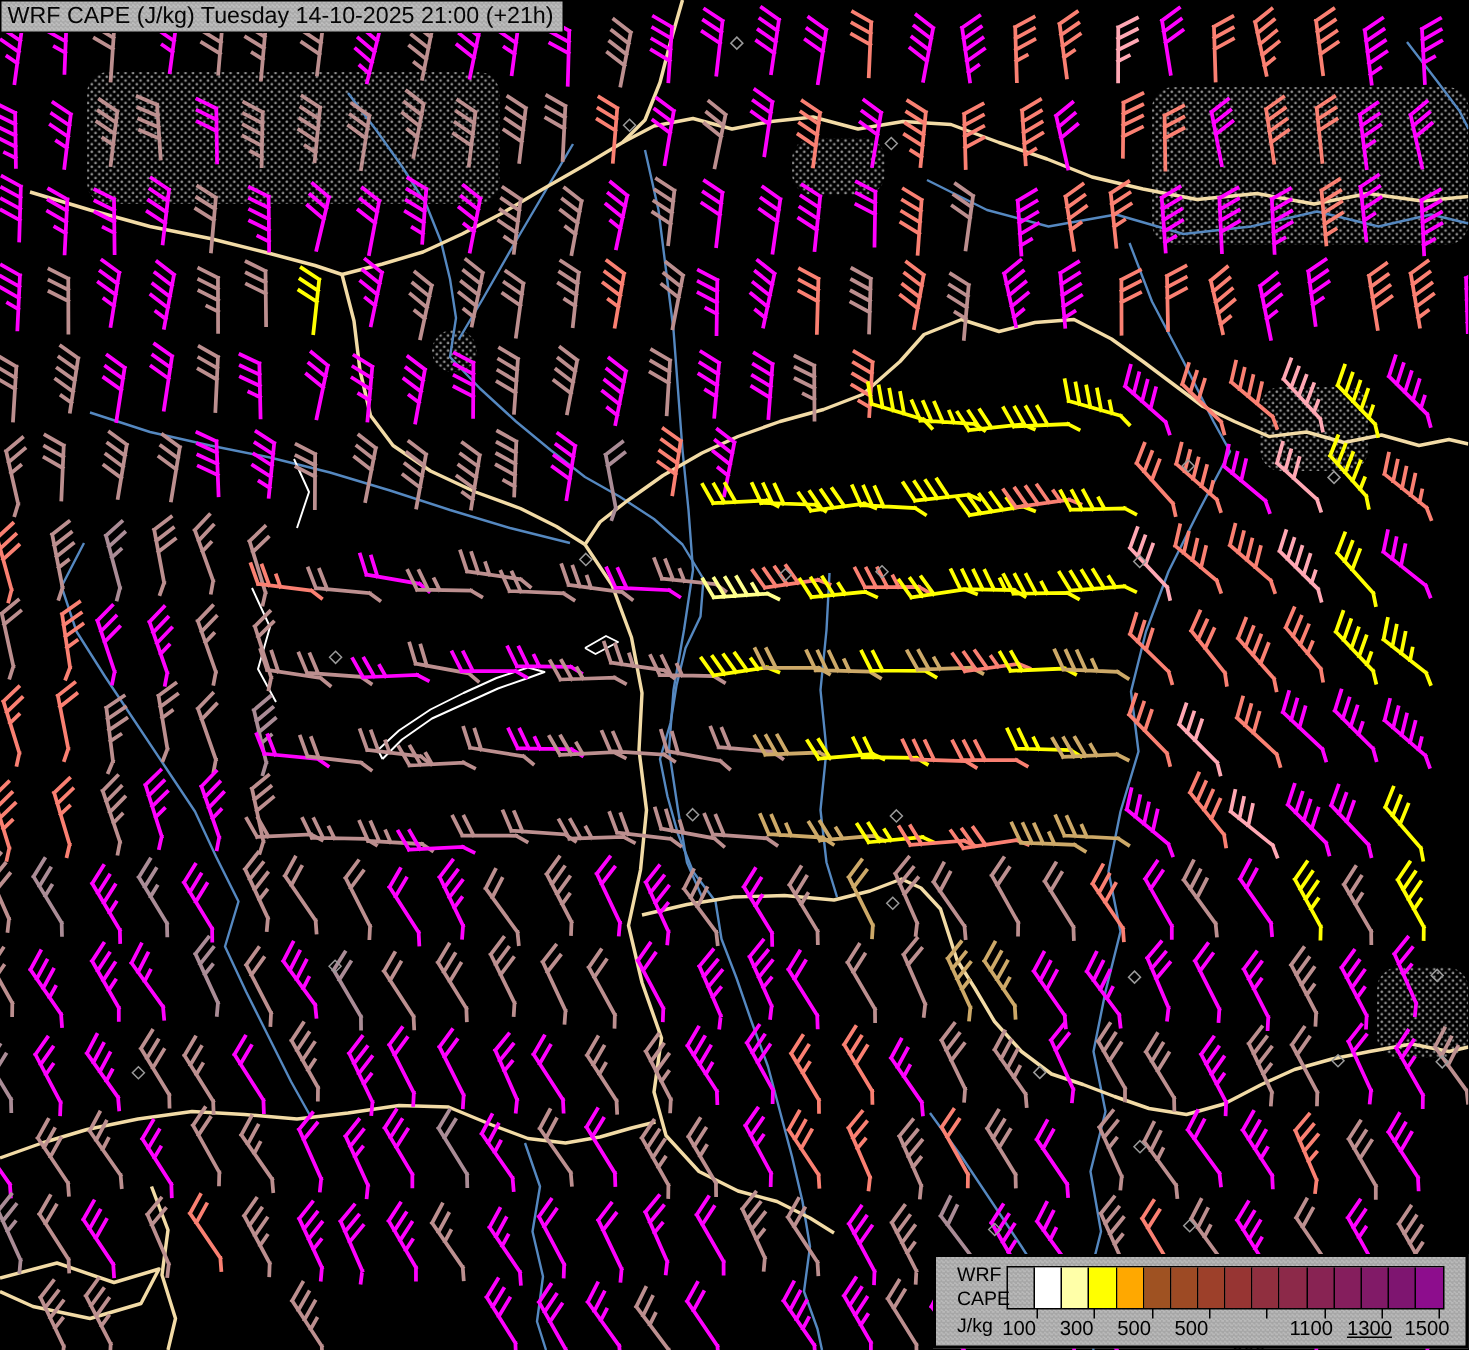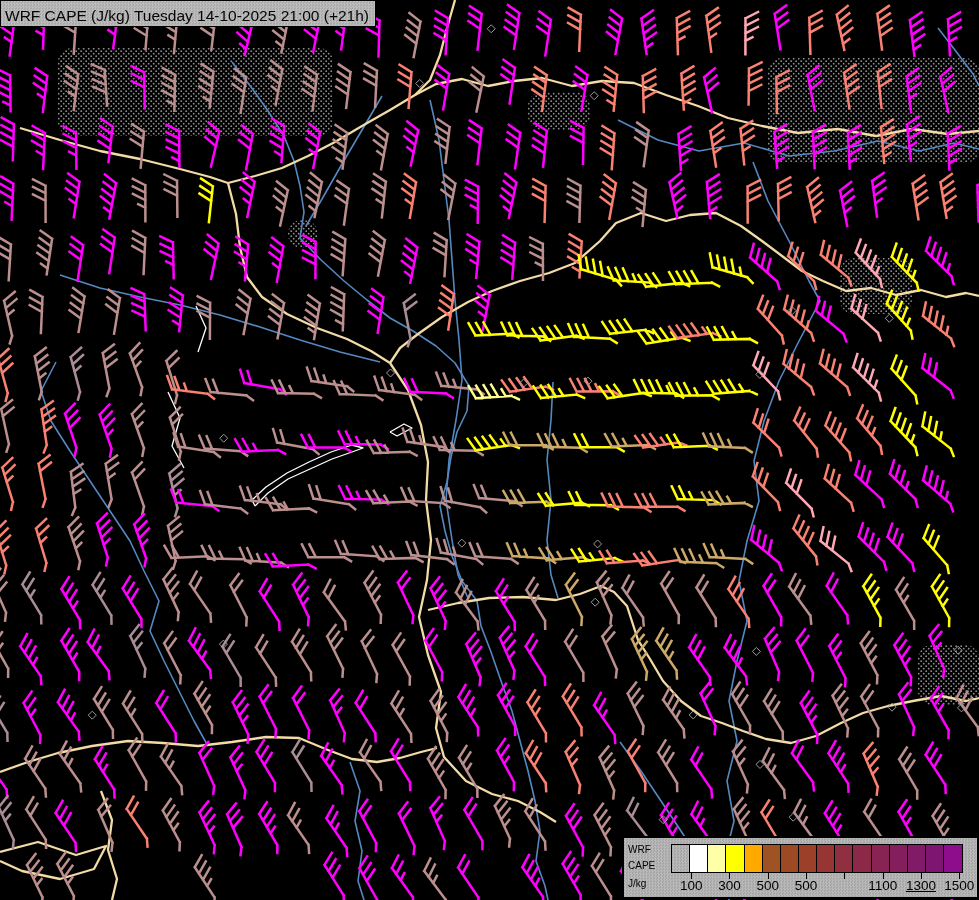--- a/index.html
+++ b/index.html
@@ -2,33 +2,33 @@
 <html><head>
 <meta charset="utf-8">
 <style>
   html,body{margin:0;padding:0;background:#000;}
   .stage{position:relative;width:979px;height:900px;background:#000;overflow:hidden;
          font-family:"Liberation Sans", sans-serif;}
   svg.map{position:absolute;left:0;top:0;}
   .titlebox{position:absolute;left:0;background:#b4b4b4;
             background-image:repeating-conic-gradient(#bdbdbd 0% 25%, #a9a9a9 0% 50%);
             background-size:3px 3px;border:1px solid #000;color:#050505;
-            font-size:15.5px;line-height:20px;padding:5px 6px 0 4px;white-space:nowrap;z-index:5;}
+            font-size:15.5px;line-height:20px;padding:0 6px 0 4px;white-space:nowrap;z-index:5;}
   #title1{top:0;}
   #title2{top:22px;}
   .legend{position:absolute;left:622px;top:836px;width:357px;height:63px;box-sizing:border-box;
           background:#b0b0b0;
           background-image:repeating-conic-gradient(#b9b9b9 0% 25%, #a6a6a6 0% 50%);
           background-size:3px 3px;border:2px solid #000;z-index:5;}
-  .legend .lbl{position:absolute;left:4px;color:#000;font-size:10px;line-height:15px;}
+  .legend .lbl{position:absolute;left:14px;color:#000;font-size:13px;line-height:15px;}
   .colorbar{position:absolute;left:47px;top:6px;height:27px;display:flex;border:1px solid #000;box-sizing:content-box;}
   .cbcell{width:18.15px;height:27px;border-right:1px solid #000;box-sizing:border-box;}
   .cbcell:last-child{border-right:none;}
   .tick{position:absolute;top:34px;width:1px;height:7px;background:#000;}
-  .tlabel{position:absolute;top:40px;width:46px;text-align:center;color:#000;font-size:13.5px;}
+  .tlabel{position:absolute;top:40px;width:46px;text-align:left;color:#000;font-size:13.5px;}
 </style>
 </head>
 <body>
 
 <div class="stage">
   <svg class="map" id="mapsvg" width="979" height="900" viewBox="0 0 979 900">
       <defs>
         <pattern id="stip" width="5" height="5" patternUnits="userSpaceOnUse">
           <rect x="0" y="0" width="5" height="5" fill="#000000"></rect>
           <circle cx="1.2" cy="1.2" r="0.9" fill="#8f8f8f"></circle>

